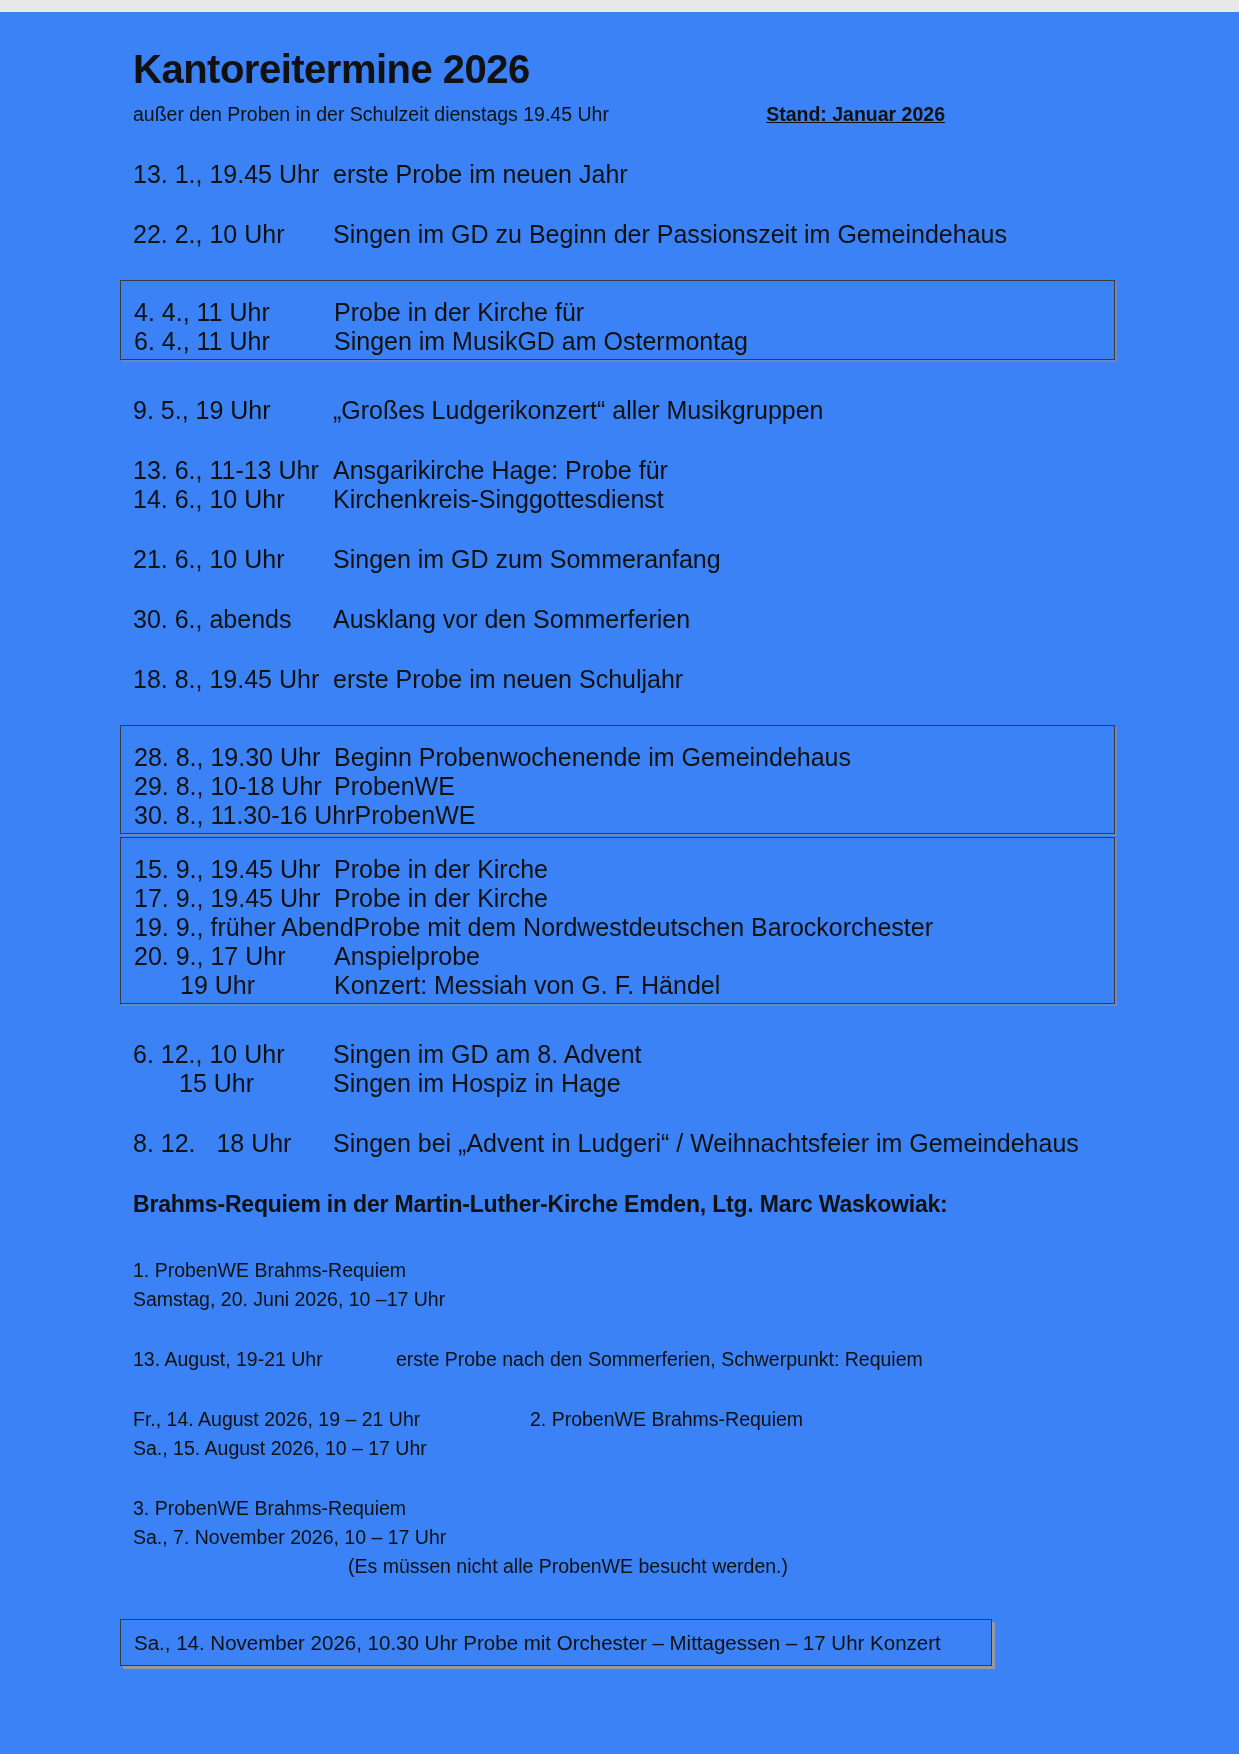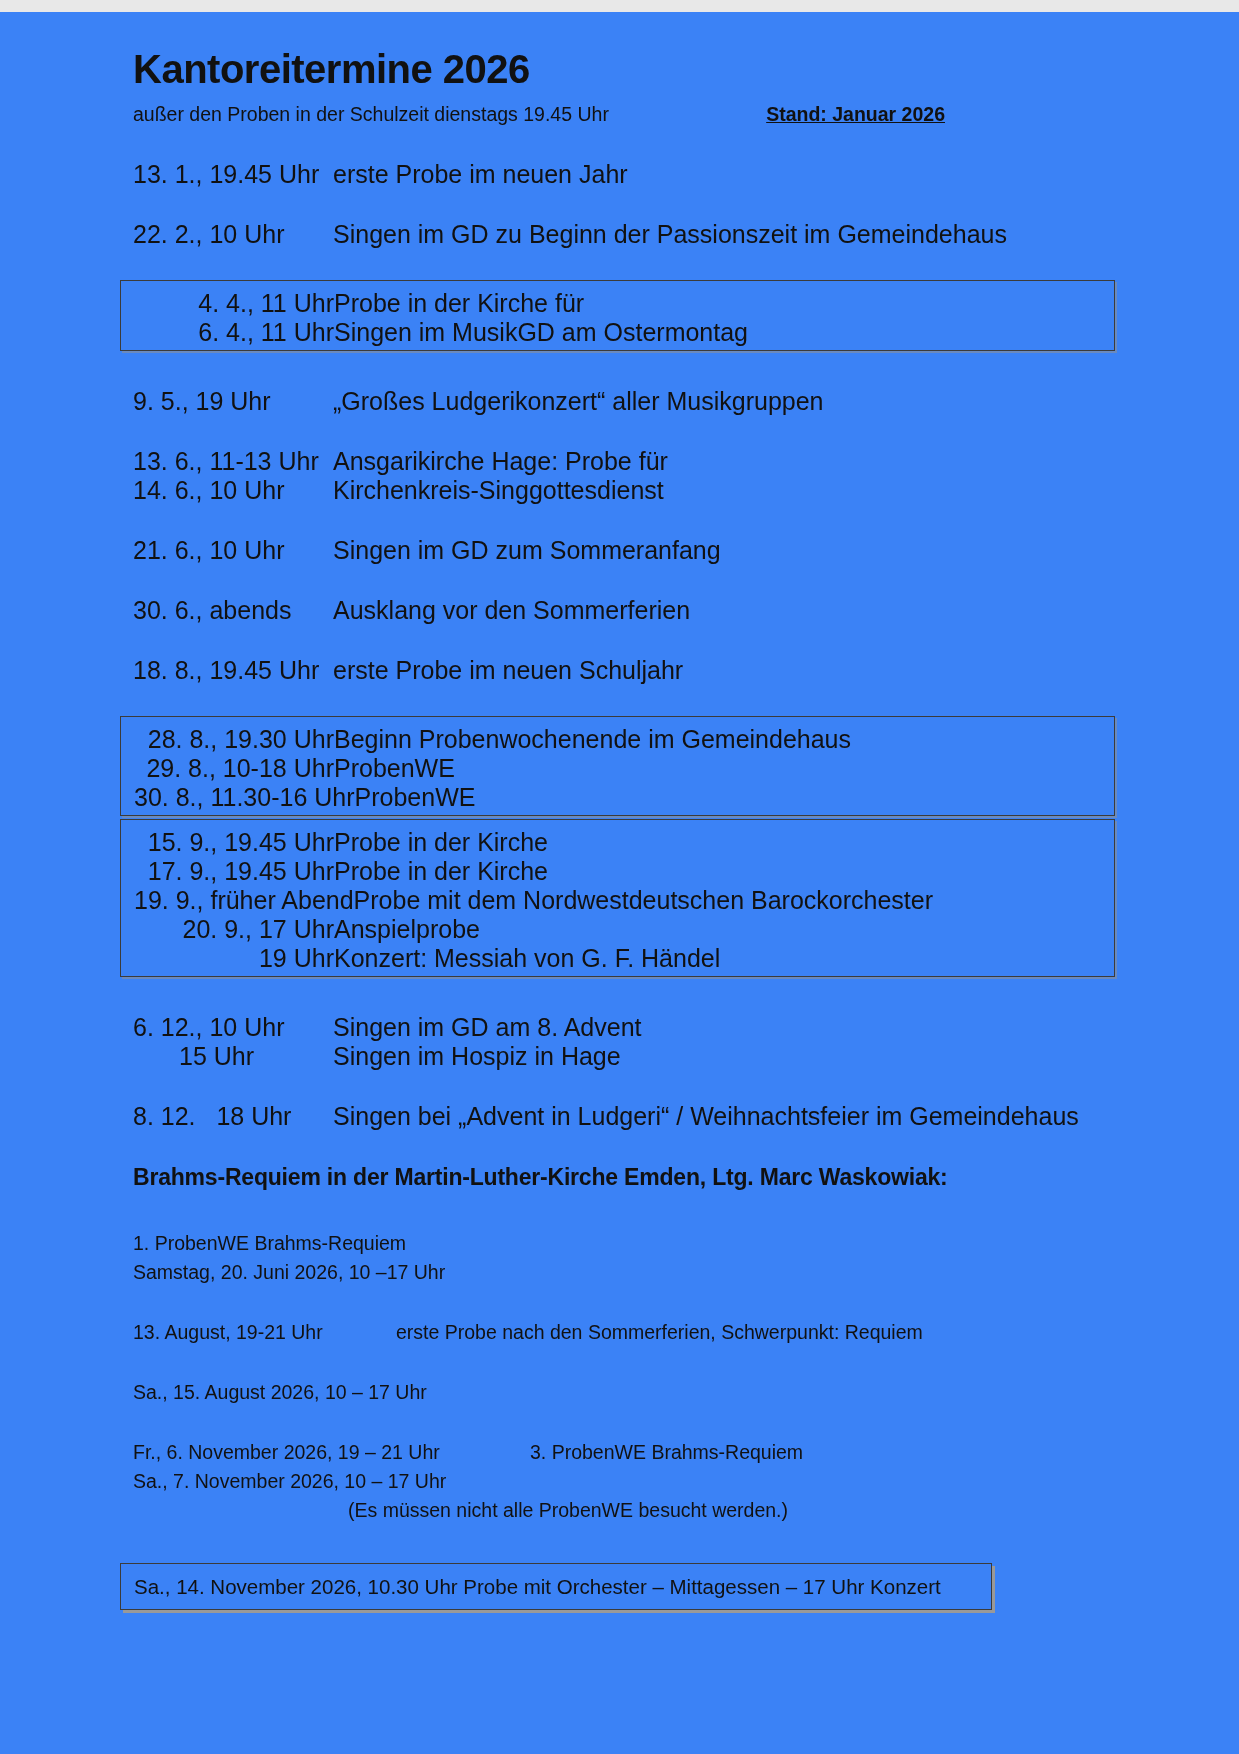--- a/index.html
+++ b/index.html
@@ -24,23 +24,22 @@
     width:812px;font-size:19.5px;line-height:27px;margin:0 0 32px 0;
   }
   .stand{font-weight:700;text-decoration:underline;white-space:pre;}
   .group{margin-bottom:31px;}
   .group.boxed{
     border:1px solid #3b3b3b;
     box-shadow:2px 2px 0 rgba(145,145,145,.55);
     margin-left:-13px;
     width:995px;
     box-sizing:border-box;
-    padding:8px 10px 3px 13px;
+    padding:17px 10px 3px 13px;
     margin-bottom:36px;
-    text-align:right;
   }
   .group.attached{margin-top:-33px;}
   .row{display:flex;line-height:29px;font-size:25px;}
   .date{flex:0 0 200px;white-space:pre;box-sizing:border-box;}
   .date.indent{padding-left:46px;}
   .desc{white-space:pre;}
   .section-heading{
     font-size:23px;font-weight:700;line-height:31px;
     margin:2px 0 36px 0;letter-spacing:-0.2px;
   }
@@ -199,27 +198,30 @@
           </div>
         </div>
         <div class="bgroup">
           <div class="brow">
             <span class="bc1 narrow">13. August, 19-21 Uhr</span>
             <span class="bc2">erste Probe nach den Sommerferien, Schwerpunkt: Requiem</span>
           </div>
         </div>
         <div class="bgroup">
           <div class="brow">
+            <span class="bc1">Fr., 14. August 2026, 19 – 21 Uhr</span>
+            <span class="bc2">2. ProbenWE Brahms-Requiem</span>
+          </div>
+          <div class="brow">
             <span class="bc1">Sa., 15. August 2026, 10 – 17 Uhr</span>
             <span class="bc2"></span>
           </div>
         </div>
         <div class="bgroup">
           <div class="brow">
-            <span class="bc1">Fr., 6. November 2026, 19 – 21 Uhr</span>
             <span class="bc2">3. ProbenWE Brahms-Requiem</span>
           </div>
           <div class="brow">
             <span class="bc1">Sa., 7. November 2026, 10 – 17 Uhr</span>
             <span class="bc2"></span>
           </div>
           <div class="brow note">
             <span class="bnote">(Es müssen nicht alle ProbenWE besucht werden.)</span>
           </div>
         </div>

